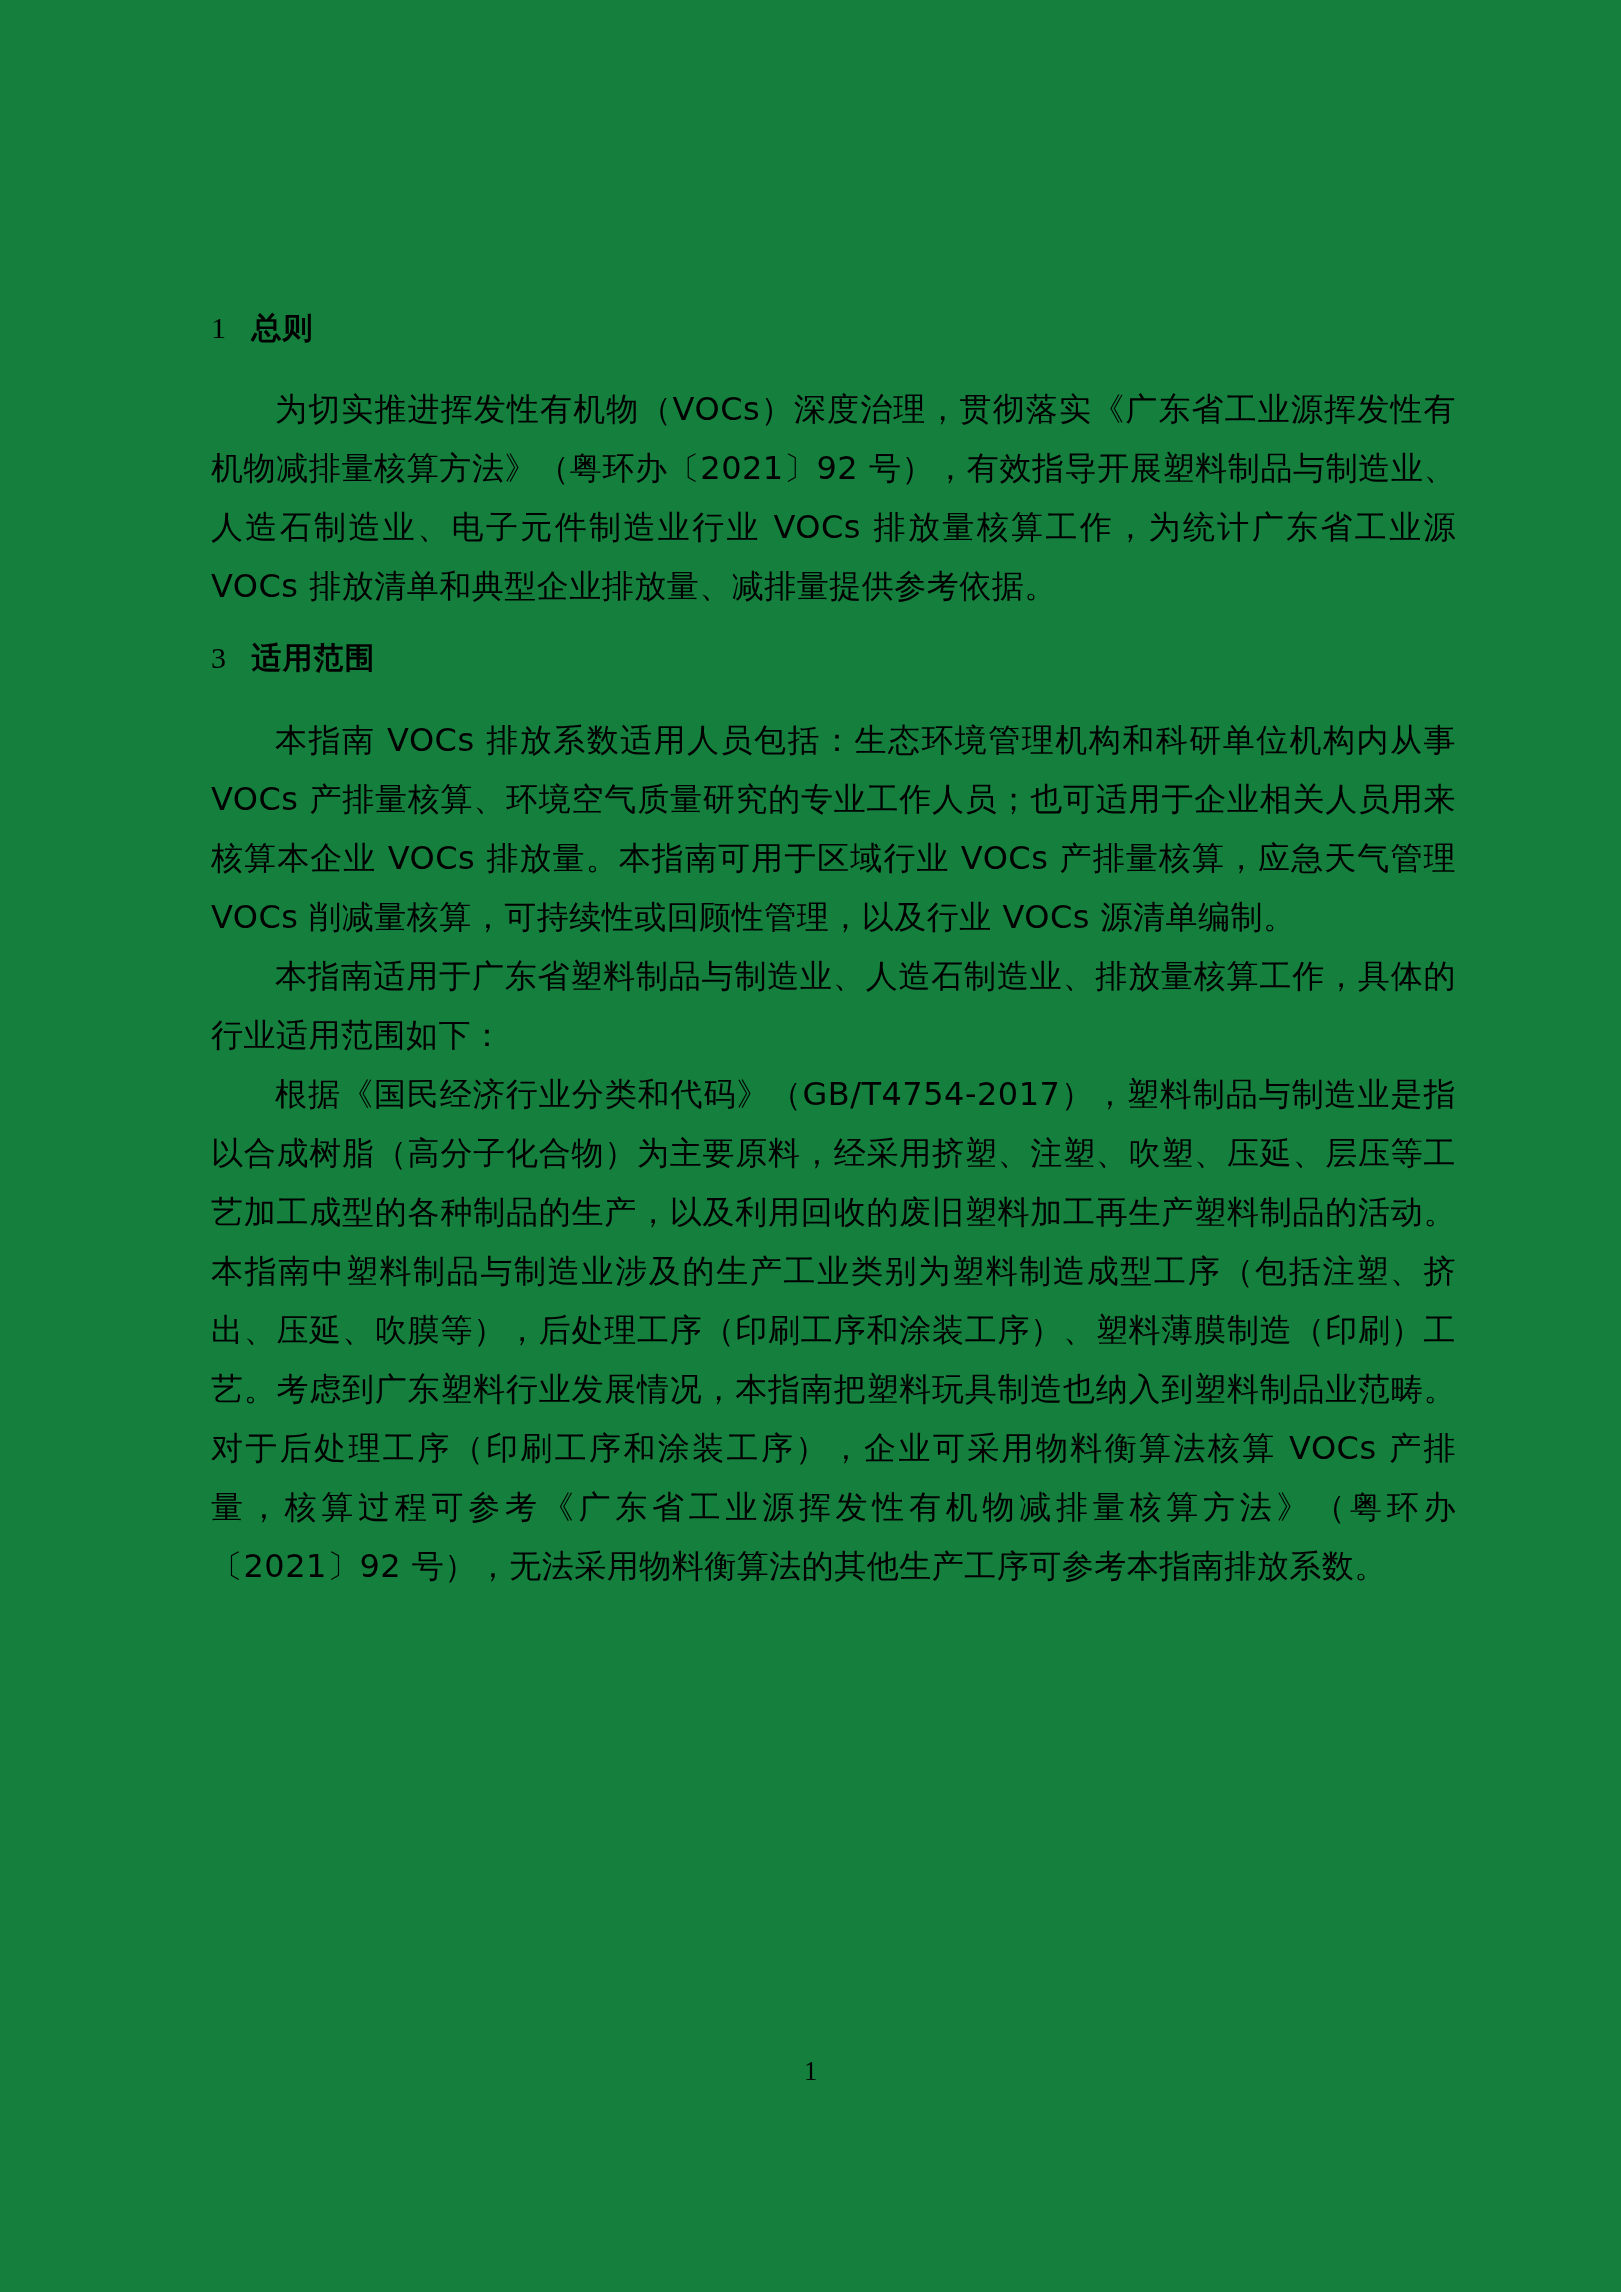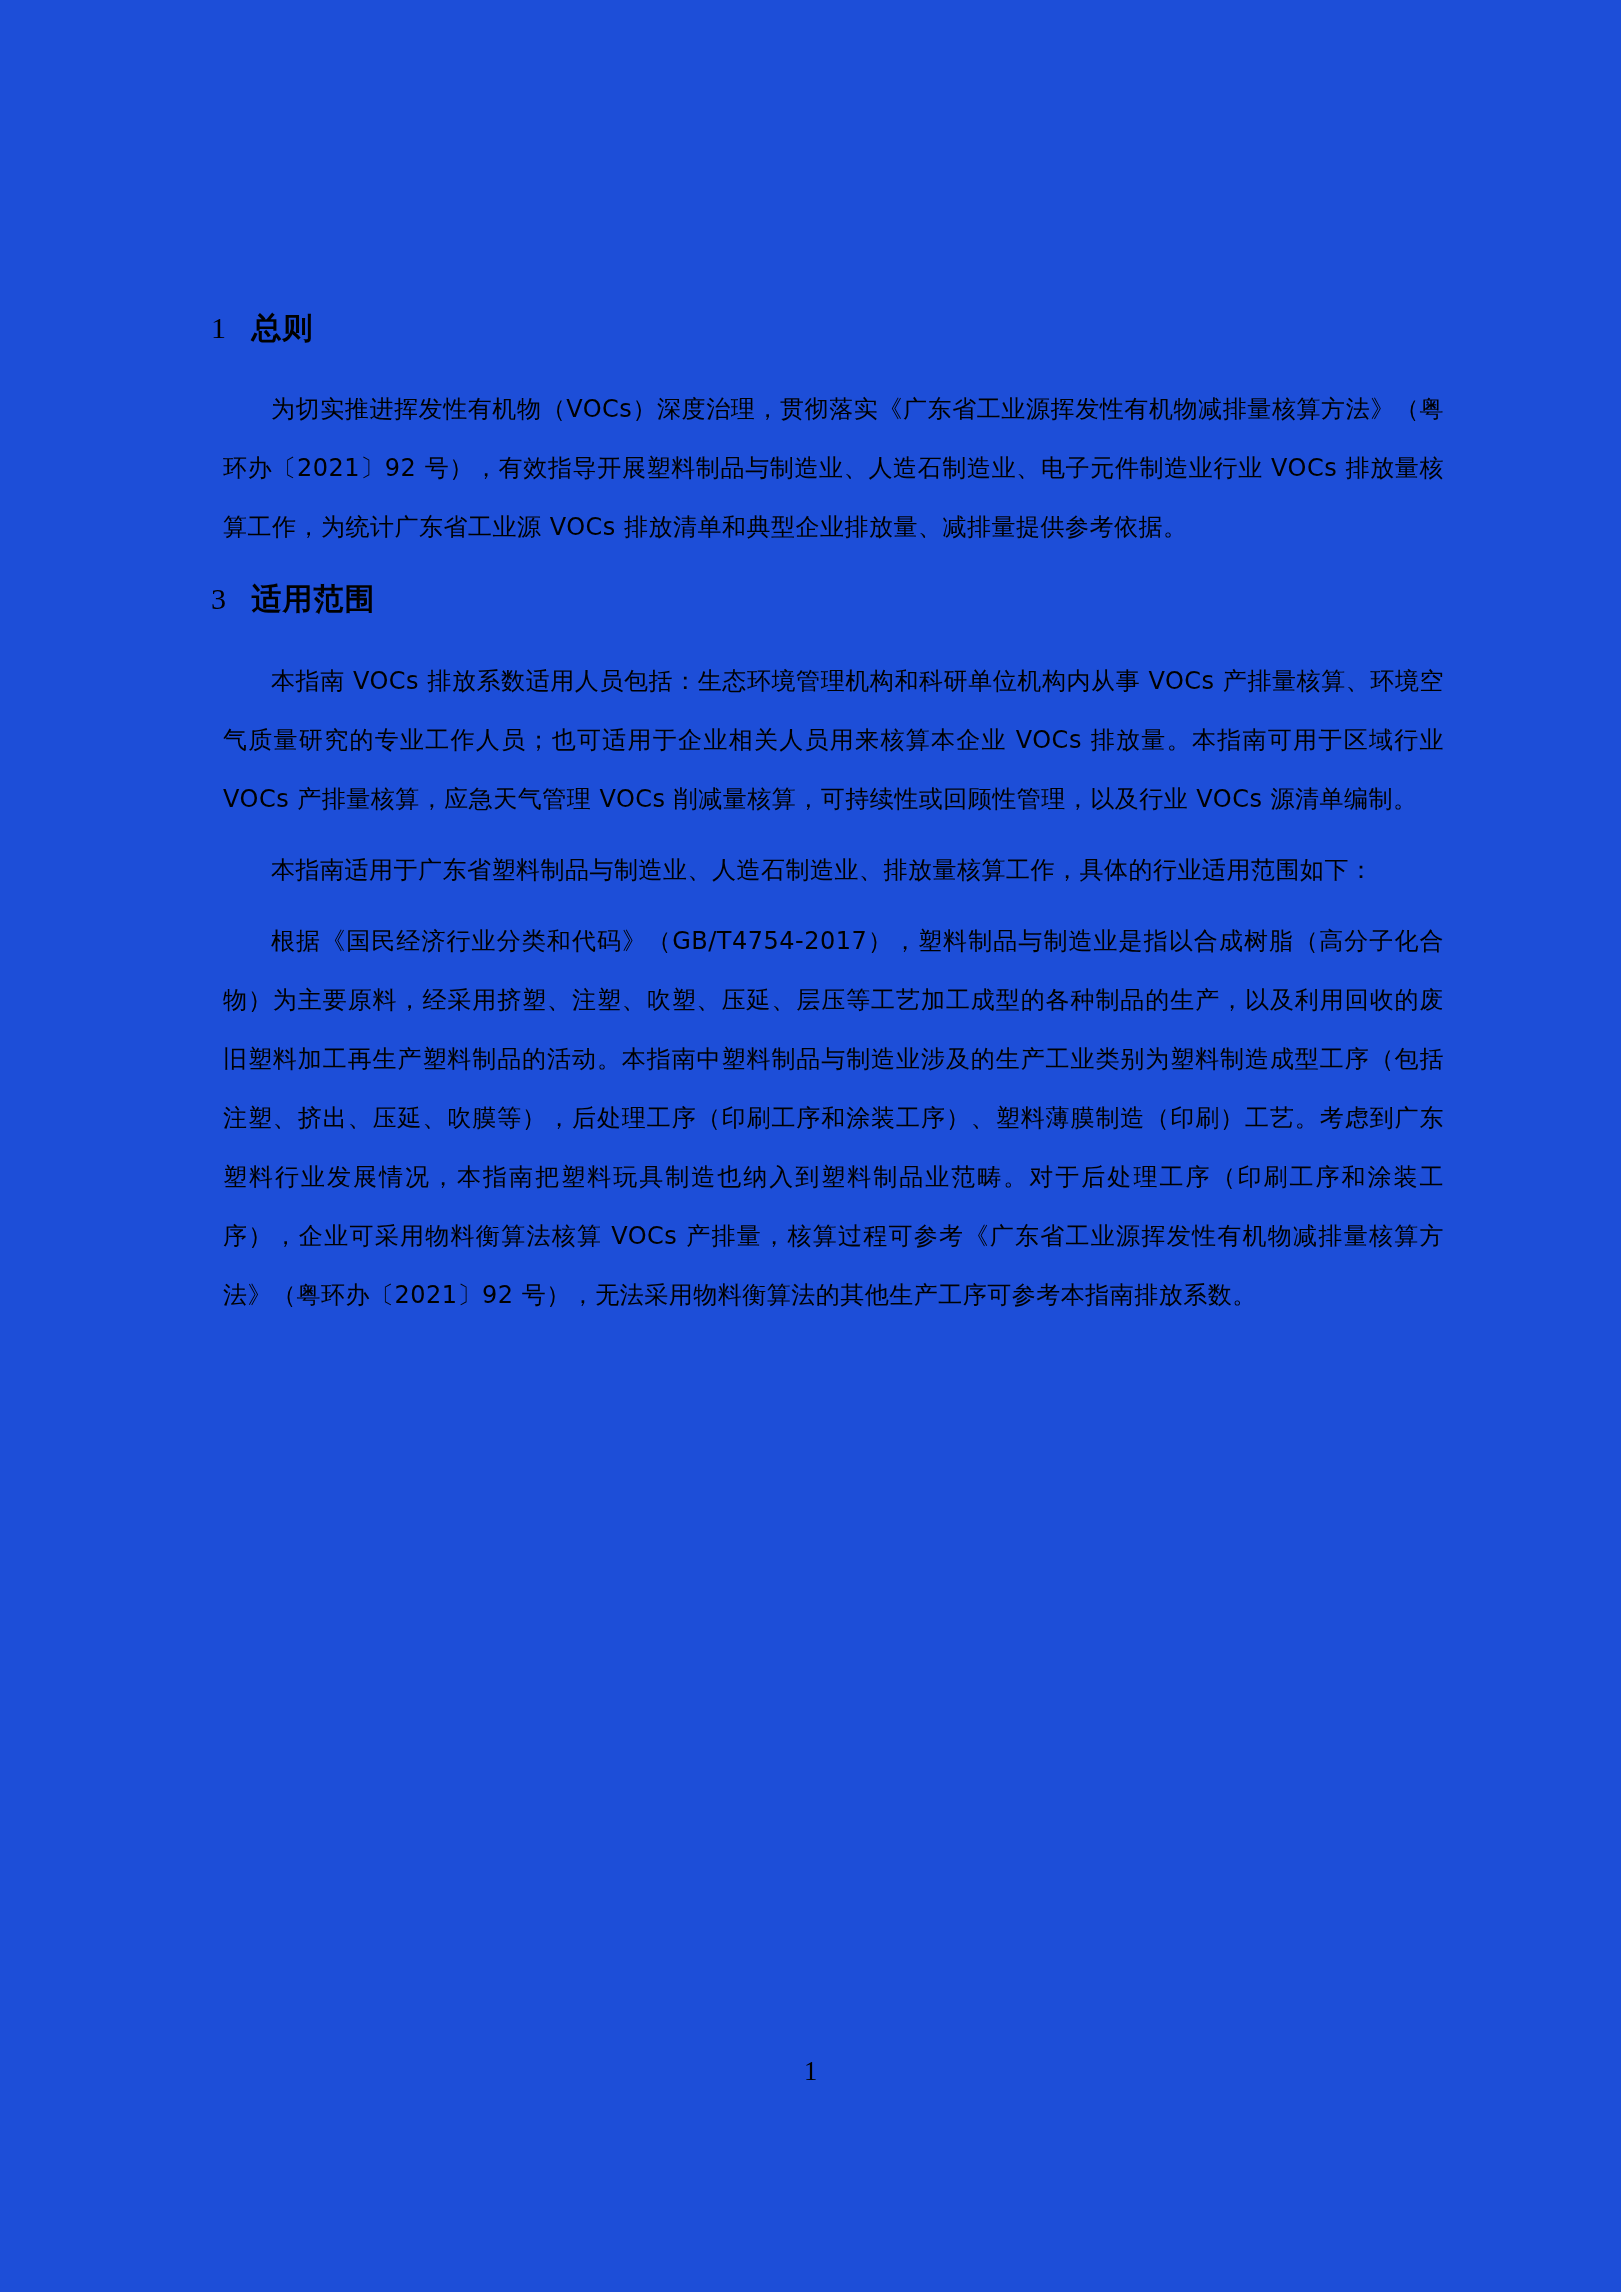--- a/index.html
+++ b/index.html
@@ -5,21 +5,21 @@
 <style>
   html, body {
     margin: 0;
     padding: 0;
     background: #ffffff;
   }
   .page {
     position: relative;
     width: 1621px;
     height: 2293px;
-    background: #1d4ed8;
+    background: #15803d;
     color: #000000;
     overflow: hidden;
   }
   .content {
     position: absolute;
     left: 211px;
     top: 286px;
     width: 1245px;
   }
   .sec-heading {
@@ -30,22 +30,22 @@
     font-family: "DejaVu Sans", sans-serif;
     letter-spacing: 1px;
   }
   .h-num {
     font-family: "Liberation Serif", serif;
     font-weight: normal;
     margin-right: 25.5px;
     letter-spacing: 0;
   }
   .para {
-    margin: 12px;
-    font-size: 24px;
+    margin: 0;
+    font-size: 32px;
     line-height: 59px;
     text-align: justify;
     font-family: "DejaVu Sans", serif; 
     letter-spacing: 0.5px;
     word-break: normal;
   }
   .para.indent {
     text-indent: 2em;
   }
   .page-number {

